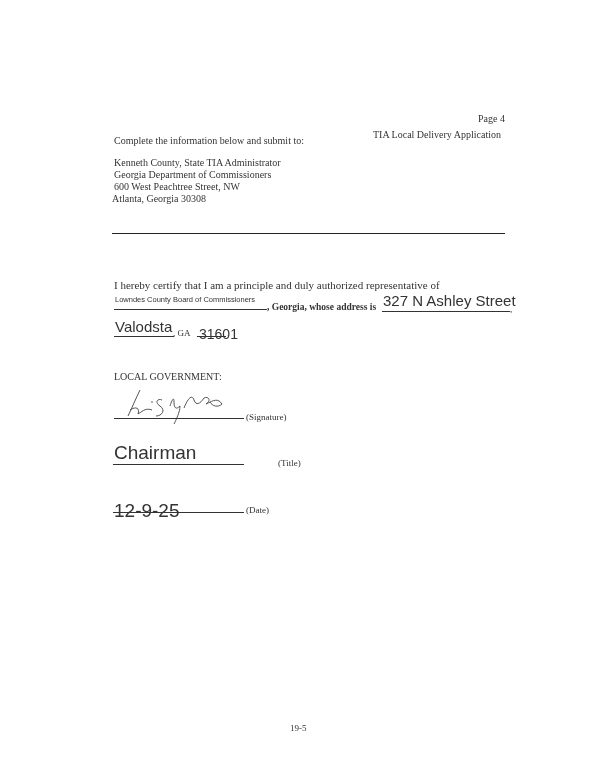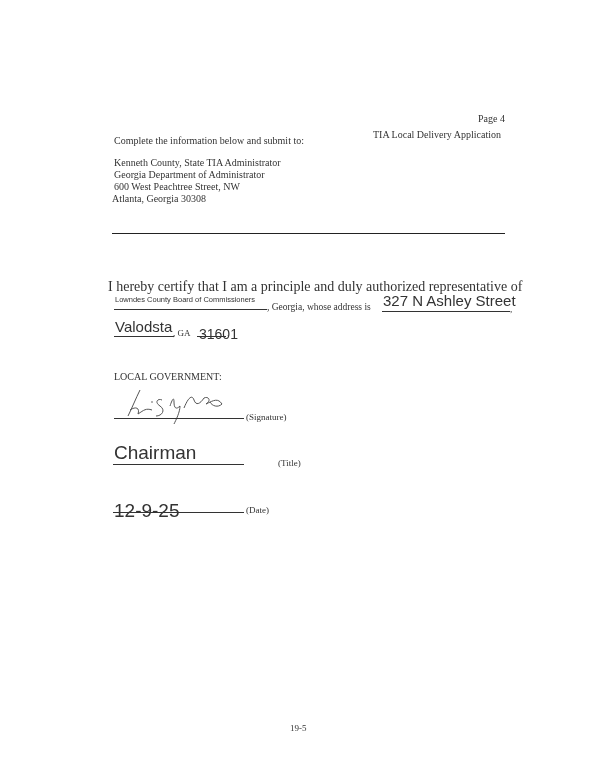--- a/index.html
+++ b/index.html
@@ -11,31 +11,31 @@
   .line { position:absolute; border-bottom:1px solid #333; }
 </style>
 </head>
 <body>
 
 <div class="abs serif" style="left:373px; top:101px; font-size:10px;margin-top:28px;">TIA Local Delivery Application</div>
 <div class="abs serif" style="left:478px; top:113px; font-size:10px;">Page 4</div>
 
 <div class="abs serif" style="left:114px; top:135px;">Complete the information below and submit to:</div>
 <div class="abs serif" style="left:114px; top:157px;">Kenneth County, State TIA Administrator</div>
-<div class="abs serif" style="left:114px; top:169px;">Georgia Department of Administrator</div>
+<div class="abs serif" style="left:114px; top:169px;">Georgia Department of Commissioners</div>
 <div class="abs serif" style="left:114px; top:181px;">600 West Peachtree Street, NW</div>
 <div class="abs serif" style="left:112px; top:193px;">Atlanta, Georgia 30308</div>
 
 <div class="line" style="left:112px; top:233px; width:393px; border-bottom:1.5px solid #222;"></div>
 
-<div class="abs serif" style="left:108px; top:279px; font-size:14px;">I hereby certify that I am a principle and duly authorized representative of</div>
+<div class="abs serif" style="left:114px; top:279px; font-size:11px;">I hereby certify that I am a principle and duly authorized representative of</div>
 
 <div class="abs sans" style="left:115px; top:295px; font-size:7.5px;">Lowndes County Board of Commissioners</div>
 <div class="line" style="left:114px; top:309px; width:153px;"></div>
-<div class="abs serif" style="left:267px; top:302px; font-size:9.5px;">, Georgia, whose address is</div>
+<div class="abs serif" style="left:267px; top:302px; font-size:9.5px;font-weight:bold;">, Georgia, whose address is</div>
 
 <div class="abs sans" style="left:383px; top:292px; font-size:15px;">327 N Ashley Street</div>
 <div class="line" style="left:382px; top:311px; width:128px;"></div>
 <div class="abs serif" style="left:510px; top:304px; font-size:9px;">,</div>
 
 <div class="abs sans" style="left:115px; top:318px; font-size:15px;">Valodsta</div>
 <div class="line" style="left:114px; top:336px; width:60px;"></div>
 <div class="abs serif" style="left:173px; top:328px; font-size:9px;">, GA</div>
 <div class="abs sans" style="left:199px; top:326px; font-size:14px;">31601</div>
 <div class="line" style="left:197px; top:336px; width:29px;"></div>

